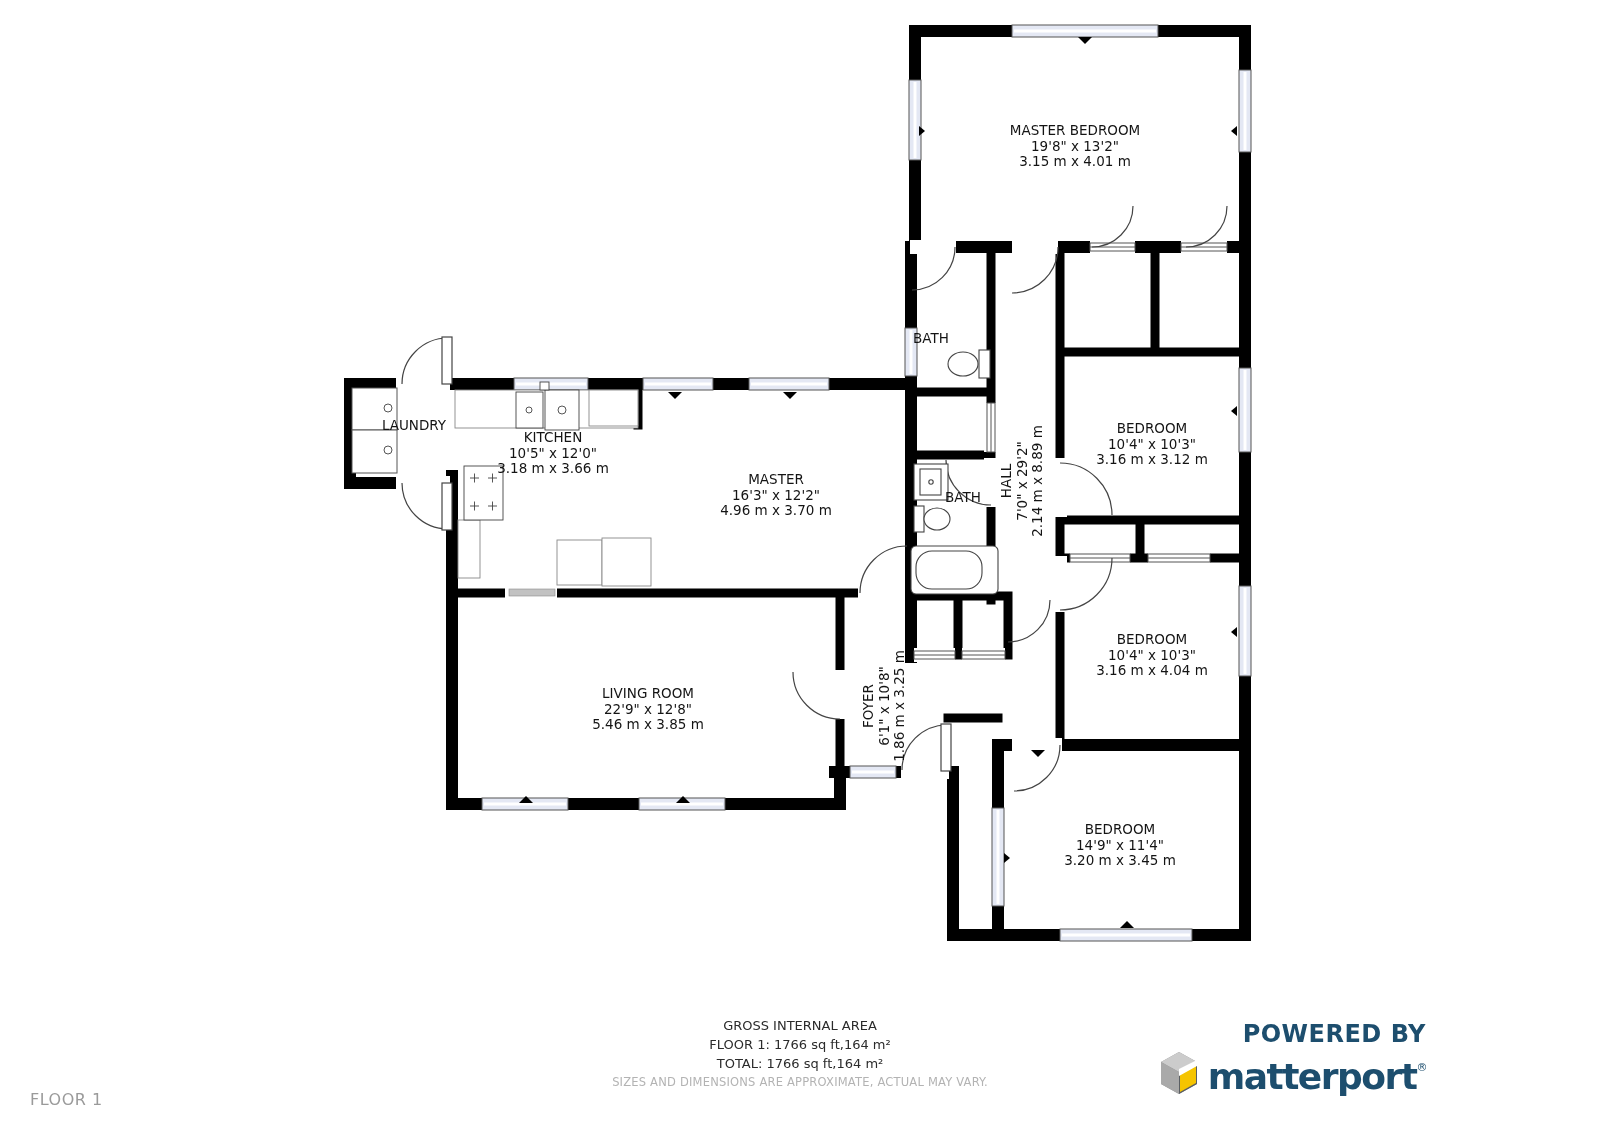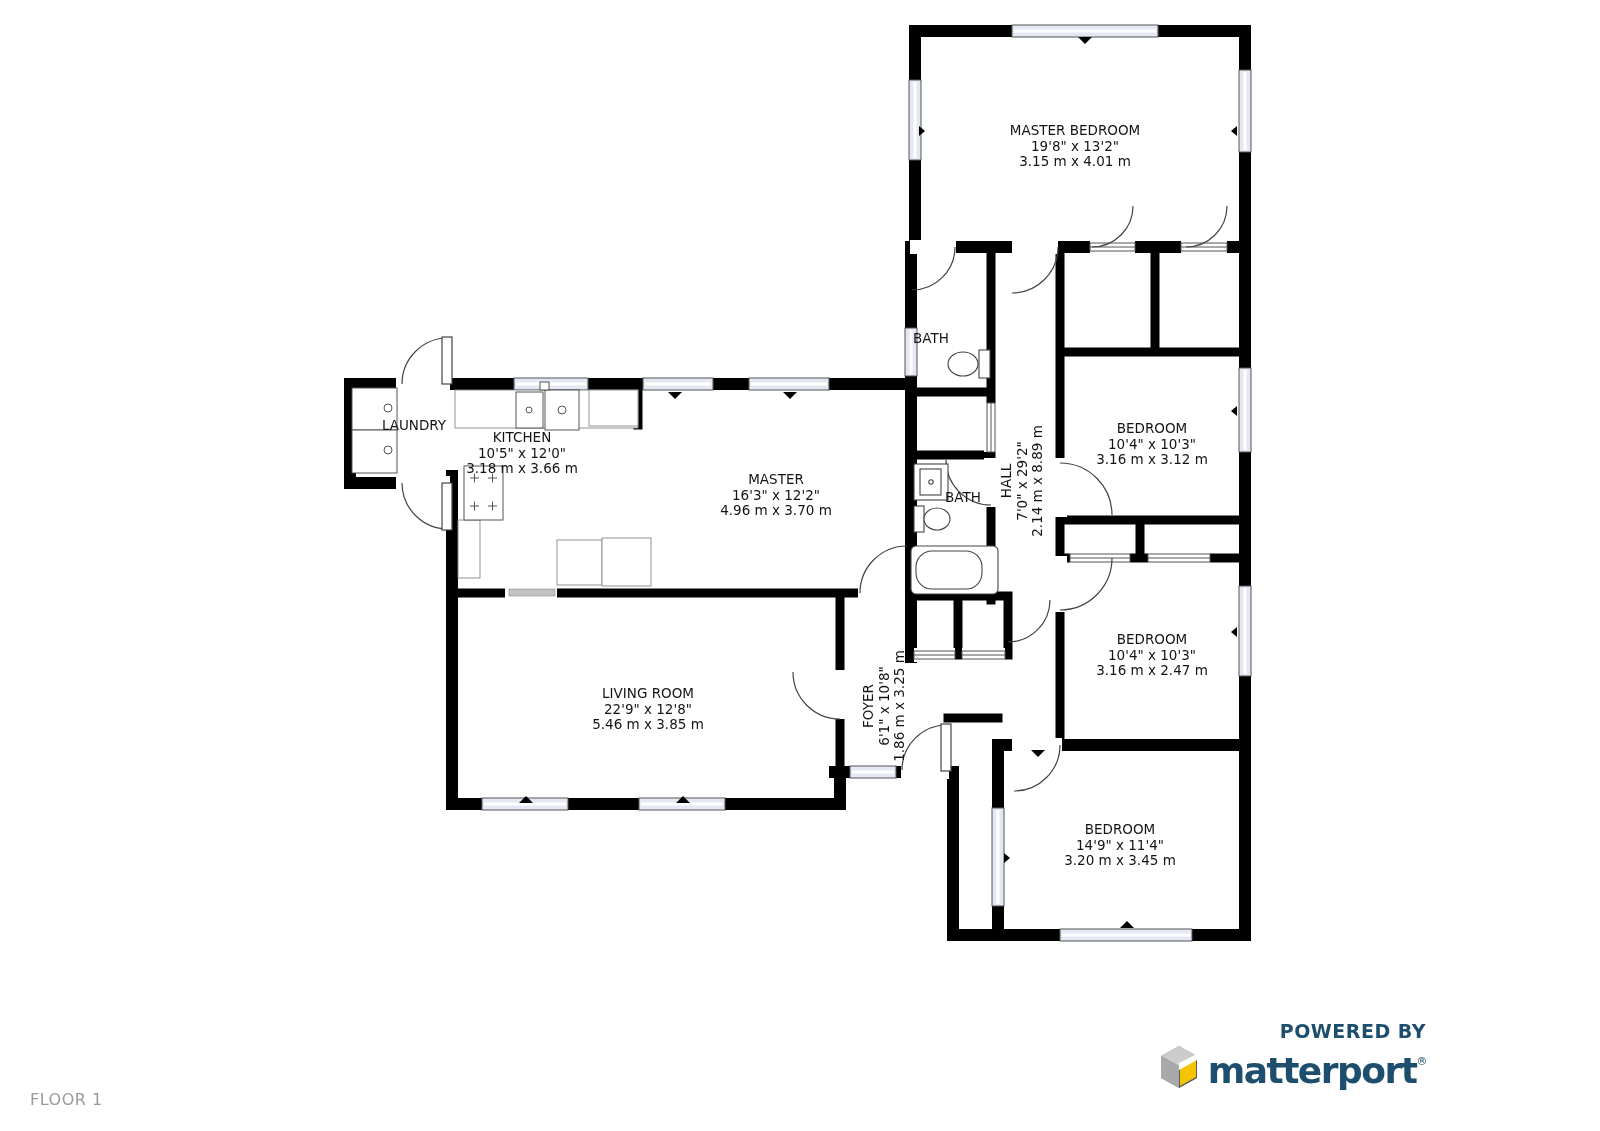--- a/index.html
+++ b/index.html
@@ -7,21 +7,21 @@
          font-family:"DejaVu Sans","Liberation Sans",sans-serif;overflow:hidden;text-decoration:underline;}
   .plan-svg{position:absolute;left:0;top:0;}
   .room-label{position:absolute;transform:translate(-50%,-50%);text-align:center;
               font-size:13.5px;line-height:15.5px;color:#141414;white-space:nowrap;}
   .room-label.rot{transform:translate(-50%,-50%) rotate(-90deg);}
   .footer-center{position:absolute;left:0;top:1016px;width:1600px;text-align:center;
                  font-size:13px;line-height:19px;color:#2b2b2b;}
   .footer-center .disclaimer{font-size:11.5px;color:#b3b3b3;letter-spacing:.2px;}
   .floor-tag{position:absolute;left:30px;top:1062px;font-size:16px;color:#9a9a9a;letter-spacing:.5px;margin-top:28px;}
   .branding{position:absolute;right:30px;top:1020px;text-align:right;color:#1d4e6e;}
-  .powered{font-size:19px;font-weight:bold;letter-spacing:.5px;margin-bottom:2px;}
+  .powered{font-size:24px;font-weight:bold;letter-spacing:.5px;margin-bottom:2px;}
   .logo-row{display:flex;align-items:center;justify-content:flex-end;gap:9px;}
   .wordmark{font-size:36px;font-weight:bold;letter-spacing:-1.5px;line-height:36px;}
   .reg{font-size:11px;vertical-align:18px;font-weight:normal;}
 </style>
 </head>
 <body>
 
 <div class="stage">
 
   <svg class="plan-svg" width="1600" height="1131" viewBox="0 0 1600 1131">
@@ -188,21 +188,21 @@
       <path d="M1004 853 L1010 858 L1004 863 Z"></path>
       <path d="M1031 750 L1045 750 L1038 757 Z"></path>
     </g>
   </svg>
 
   <div class="room-label" style="left:1075px;top:146px">
     <div>MASTER BEDROOM</div>
     <div>19'8" x 13'2"</div>
     <div>3.15 m x 4.01 m</div>
   </div>
-  <div class="room-label" style="left:522px;top:453px">
+  <div class="room-label" style="left:553px;top:453px">
     <div>KITCHEN</div>
     <div>10'5" x 12'0"</div>
     <div>3.18 m x 3.66 m</div>
   </div>
   <div class="room-label" style="left:776px;top:495px">
     <div>MASTER</div>
     <div>16'3" x 12'2"</div>
     <div>4.96 m x 3.70 m</div>
   </div>
   <div class="room-label" style="left:648px;top:709px">
@@ -211,21 +211,21 @@
     <div>5.46 m x 3.85 m</div>
   </div>
   <div class="room-label" style="left:1152px;top:444px">
     <div>BEDROOM</div>
     <div>10'4" x 10'3"</div>
     <div>3.16 m x 3.12 m</div>
   </div>
   <div class="room-label" style="left:1152px;top:655px">
     <div>BEDROOM</div>
     <div>10'4" x 10'3"</div>
-    <div>3.16 m x 2.47 m</div>
+    <div>3.16 m x 4.04 m</div>
   </div>
   <div class="room-label" style="left:1120px;top:845px">
     <div>BEDROOM</div>
     <div>14'9" x 11'4"</div>
     <div>3.20 m x 3.45 m</div>
   </div>
   <div class="room-label rot" style="left:1022px;top:481px">
     <div>HALL</div>
     <div>7'0" x 29'2"</div>
     <div>2.14 m x 8.89 m</div>
@@ -238,20 +238,26 @@
   <div class="room-label" style="left:414px;top:426px">
     <div>LAUNDRY</div>
   </div>
   <div class="room-label" style="left:931px;top:339px">
     <div>BATH</div>
   </div>
   <div class="room-label" style="left:963px;top:498px">
     <div>BATH</div>
   </div>
 
+  <div class="footer-center">
+    <div>GROSS INTERNAL AREA</div>
+    <div>FLOOR 1: 1766 sq ft,164 m²</div>
+    <div>TOTAL: 1766 sq ft,164 m²</div>
+    <div class="disclaimer">SIZES AND DIMENSIONS ARE APPROXIMATE, ACTUAL MAY VARY.</div>
+  </div>
 
   <div class="floor-tag">FLOOR 1</div>
 
   <div class="branding">
     <div class="powered">POWERED BY</div>
     <div class="logo-row">
       <svg width="40" height="44" viewBox="0 0 40 44">
         <polygon points="20,1 38,11 38,33 20,43 2,33 2,11" fill="#919191"></polygon>
         <polygon points="20,1 38,11 20,21 2,11" fill="#cccccc"></polygon>
         <polygon points="2,11 20,21 20,43 2,33" fill="#a9a9a9"></polygon>

